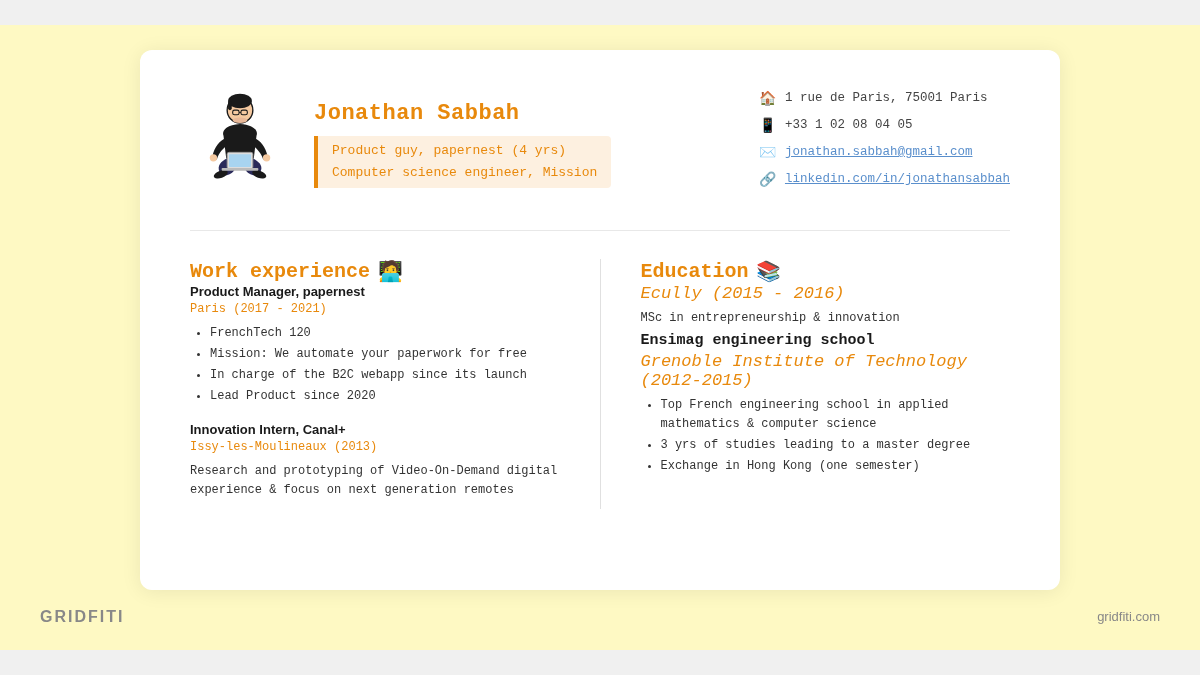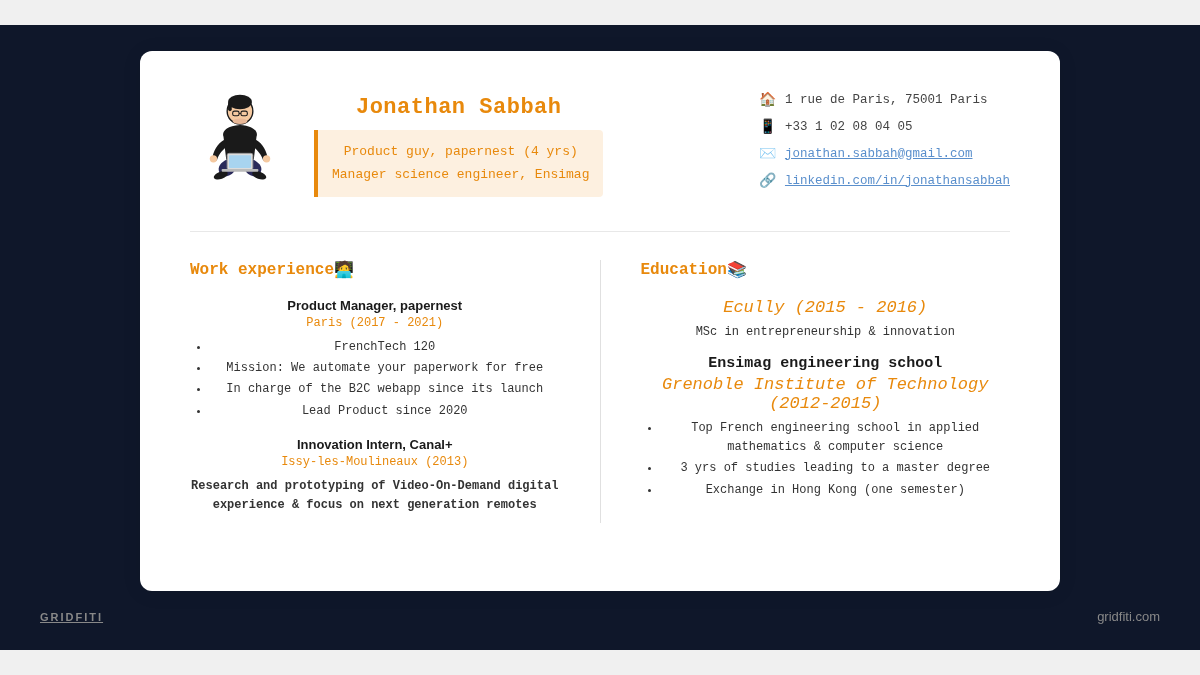--- a/index.html
+++ b/index.html
@@ -13,27 +13,26 @@
       position: relative;
       display: flex;
       flex-direction: column;
       align-items: center;
       justify-content: center;
     }
 
     .page-bg {
       width: 100%;
       height: 625px;
-      background: #0f172a;
+      background: #fef9c3;
       display: flex;
       flex-direction: column;
       align-items: center;
       justify-content: center;
       position: relative;
-      text-align: center;
     }
 
     .resume-card {
       background: #ffffff;
       border-radius: 12px;
       width: 920px;
       min-height: 540px;
       max-height: 560px;
       overflow: hidden;
       padding: 40px 50px 30px 50px;
@@ -77,21 +76,21 @@
       color: #E8890C;
       font-size: 22px;
       font-weight: bold;
       font-family: 'Courier New', Courier, monospace;
       letter-spacing: 0.5px;
     }
 
     .tagline-box {
       background: #fdf0e0;
       border-left: 4px solid #E8890C;
-      padding: 11px 14px;
+      padding: 4px 14px;
       border-radius: 0 4px 4px 0;
     }
 
     .tagline-text {
       color: #E8890C;
       font-size: 13px;
       font-family: 'Courier New', Courier, monospace;
       line-height: 1.7;
     }
 
@@ -136,26 +135,26 @@
     }
 
     .right-col {
       flex: 1;
       min-width: 0;
     }
 
     
     .section-title {
       color: #E8890C;
-      font-size: 16px;
+      font-size: 20px;
       font-weight: bold;
       font-family: 'Courier New', Courier, monospace;
-      margin-bottom: 18px;
-      display: flex;
-      align-items: center;
+      display: flex;
+      align-items: center;
+      gap: 8px;
     }
 
     
     .job-title {
       font-size: 13px;
       font-weight: bold;
       color: #1a1a1a;
       font-family: Liberation Sans, sans-serif;
       margin-bottom: 3px;
     }
@@ -180,21 +179,20 @@
       line-height: 1.6;
       margin-bottom: 2px;
     }
 
     .job-description {
       font-size: 12px;
       color: #333;
       font-family: 'Courier New', Courier, monospace;
       line-height: 1.6;
       margin-bottom: 8px;
-      font-weight: bold;
     }
 
     .edu-school {
       font-size: 15px;
       font-weight: bold;
       color: #1a1a1a;
       font-family: 'Courier New', Courier, monospace;
       margin-bottom: 3px;
     }
 
@@ -203,21 +201,21 @@
       font-size: 17px;
       font-style: italic;
       font-family: 'Courier New', Courier, monospace;
       margin-bottom: 6px;
     }
 
     .edu-degree {
       font-size: 12px;
       color: #333;
       font-family: 'Courier New', Courier, monospace;
-      margin-bottom: 14px;
+      margin-bottom: 5px;
       line-height: 1.5;
     }
 
     .edu-bullets {
       list-style: disc;
       padding-left: 20px;
     }
 
     .edu-bullets li {
       font-size: 12px;
@@ -238,26 +236,25 @@
     .footer-bar {
       width: 100%;
       display: flex;
       justify-content: space-between;
       align-items: center;
       padding: 10px 40px 0 40px;
       margin-top: 8px;
     }
 
     .brand-left {
-      font-size: 11px;
+      font-size: 16px;
       font-weight: bold;
       color: #888;
       letter-spacing: 2px;
       font-family: sans-serif;
-      text-decoration: underline;
     }
 
     .brand-right {
       font-size: 13px;
       color: #888;
       font-family: sans-serif;
     }
 
     .bottom-fade {
       position: absolute;
@@ -313,21 +310,21 @@
             <rect x="30" y="85" width="40" height="3" rx="1" fill="#bbb"></rect>
             <rect x="38" y="70" width="24" height="14" rx="1" fill="#a8d4f0"></rect>
           </svg>
         </div>
 
         <div class="name-area">
           <span class="person-name">Jonathan Sabbah</span>
           <div class="tagline-box">
             <div class="tagline-text">
               <span>Product guy, papernest (4 yrs)</span><br>
-              <span>Manager science engineer, Ensimag</span>
+              <span>Computer science engineer, Mission</span>
             </div>
           </div>
         </div>
       </div>
 
       <div class="contact-area">
         <div class="contact-item">
           <span class="contact-icon">🏠</span>
           <span>1 rue de Paris, 75001 Paris</span>
         </div>

